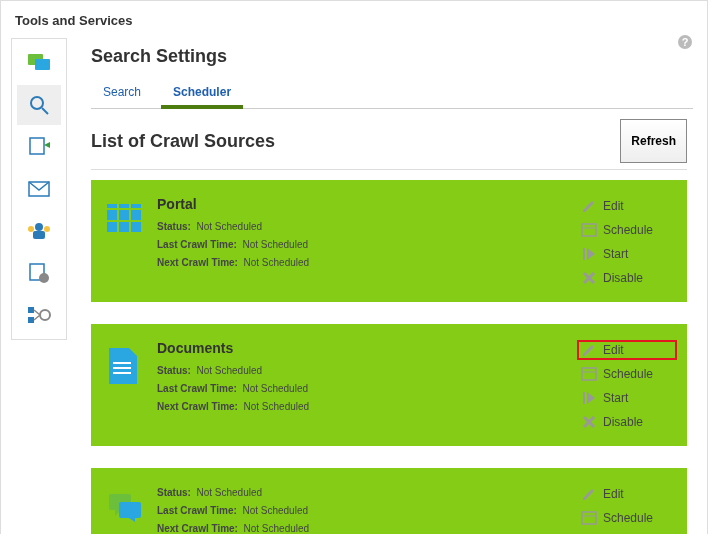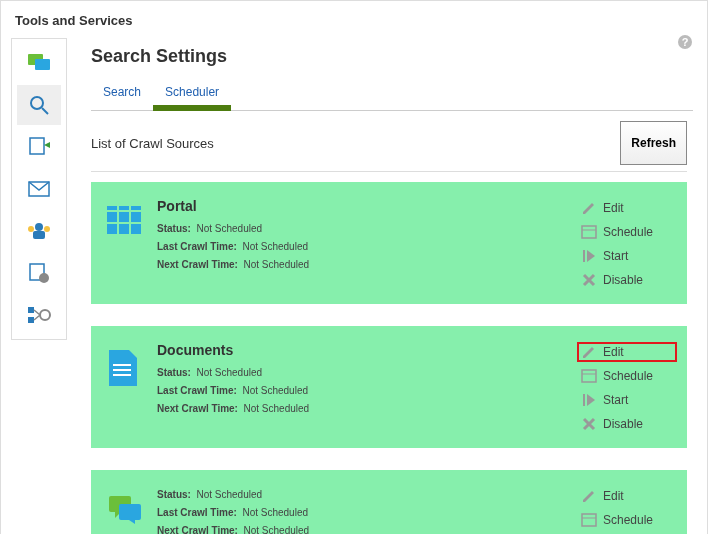--- a/index.html
+++ b/index.html
@@ -59,58 +59,58 @@
   }
   .title {
     font-size: 18px;
     font-weight: bold;
     margin: 8px 0 12px 6px;
   }
   .tabs {
     display: flex;
     border-bottom: 1px solid #ccc;
     margin-left: 6px;
-    gap: 0;
+    gap: 8px;
     margin-top: 2px;
   }
   .tab {
     padding: 6px 12px;
     color: #2060b0;
     cursor: pointer;
     font-size: 12px;
     border-bottom: 2px solid transparent;
     margin-bottom: -1px;
   }
   .tab.active {
-    font-weight: normal;
-    border-bottom: 6px solid #4d7c0f;
+    font-weight: bold;
+    border-bottom: 4px solid #4d7c0f;
   }
   .subheader-row {
     display: flex;
     align-items: center;
     justify-content: space-between;
     margin: 10px 6px 10px 6px;
     padding-bottom: 6px;
     border-bottom: 1px solid #ddd;
   }
   .subheader {
-    font-weight: normal;
-    font-size: 13px;
+    font-weight: bold;
+    font-size: 18px;
   }
   .btn {
     border: 1px solid #888;
     background: linear-gradient(#fff,#eee);
     padding: 14px 10px;
     font-size: 12px;
     cursor: pointer;
     font-weight: bold;
   }
   .cards { margin: 0 6px; }
   .card {
-    background: #86efac;
+    background: #84cc16;
     display: flex;
     padding: 16px 10px 14px 16px;
     margin-bottom: 22px;
     position: relative;
   }
   .card-icon {
     width: 50px;
     display: flex;
     flex-direction: column;
     align-items: flex-start;

